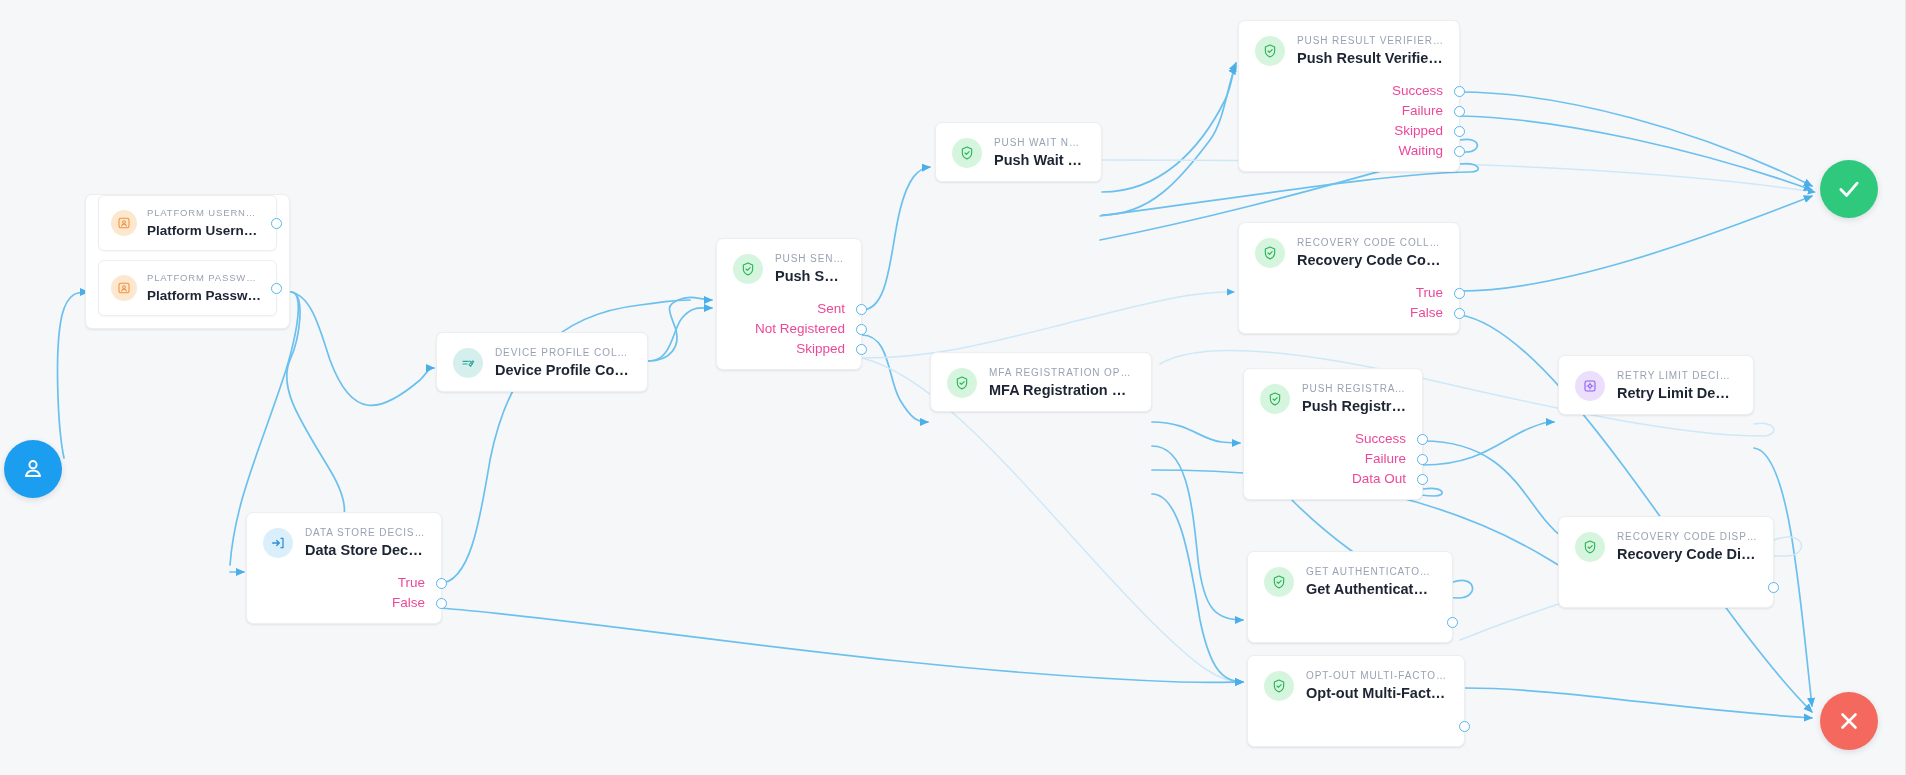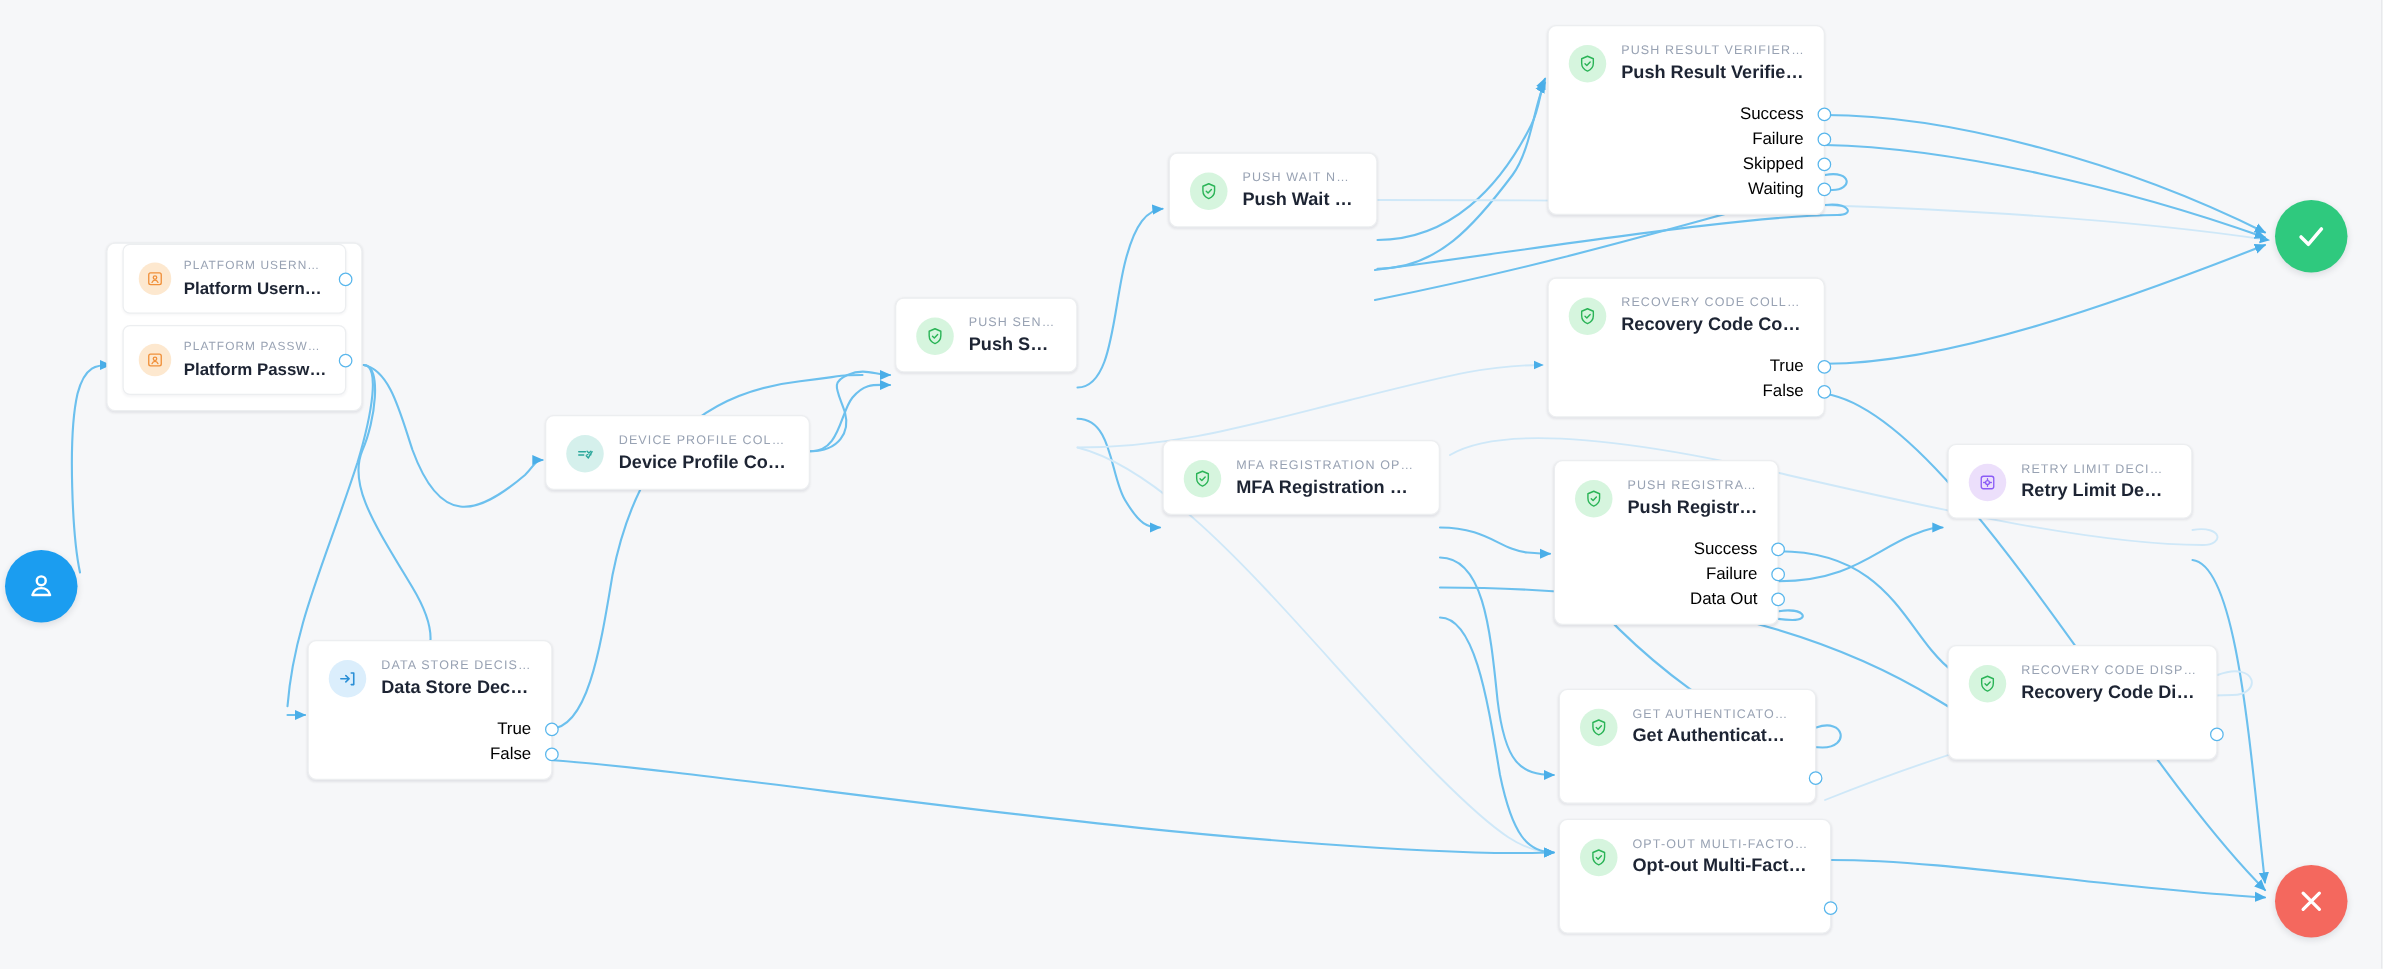--- a/index.html
+++ b/index.html
@@ -69,21 +69,21 @@
   .port-row {
     position: relative;
     display: flex;
     align-items: center;
     justify-content: flex-end;
     height: 20px;
     padding-right: 16px;
   }
   .port-label {
     font-size: 13.5px;
-    color: #000000;
+    color: #ec4899;
     line-height: 20px;
     white-space: nowrap;
   }
   .port-dot {
     position: absolute;
     right: -5.5px;
     top: 50%;
     margin-top: -5.5px;
     width: 11px; height: 11px;
     border-radius: 50%;
@@ -276,20 +276,34 @@
             <svg width="16" height="16" viewBox="0 0 24 24" fill="none" stroke="#2bb457" stroke-width="1.7" stroke-linecap="round" stroke-linejoin="round">
               <path d="M12 3 L19 6 V11.5 C19 16 15.8 19.4 12 20.8 C8.2 19.4 5 16 5 11.5 V6 Z"></path>
               <path d="M9 12 L11.2 14.2 L15.2 10"></path>
             </svg>
           </div>
           <div class="node-titles">
             <div class="node-type">PUSH SENDER</div>
             <div class="node-name">Push Sender</div>
           </div>
         </div>
+        <div class="ports">
+          <div class="port-row">
+            <span class="port-label">Sent</span>
+            <span class="port-dot"></span>
+          </div>
+          <div class="port-row">
+            <span class="port-label">Not Registered</span>
+            <span class="port-dot"></span>
+          </div>
+          <div class="port-row">
+            <span class="port-label">Skipped</span>
+            <span class="port-dot"></span>
+          </div>
+        </div>
       </div>
       <div class="node" style="left: 935px; top: 122px; width: 167px;">
         <div class="node-head">
           <div class="node-icon" style="background: rgb(214, 245, 222);">
             <svg width="16" height="16" viewBox="0 0 24 24" fill="none" stroke="#2bb457" stroke-width="1.7" stroke-linecap="round" stroke-linejoin="round">
               <path d="M12 3 L19 6 V11.5 C19 16 15.8 19.4 12 20.8 C8.2 19.4 5 16 5 11.5 V6 Z"></path>
               <path d="M9 12 L11.2 14.2 L15.2 10"></path>
             </svg>
           </div>
           <div class="node-titles">

